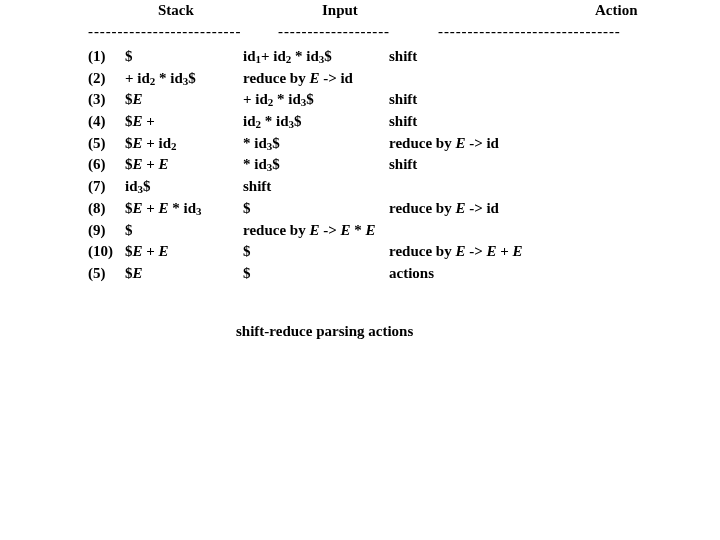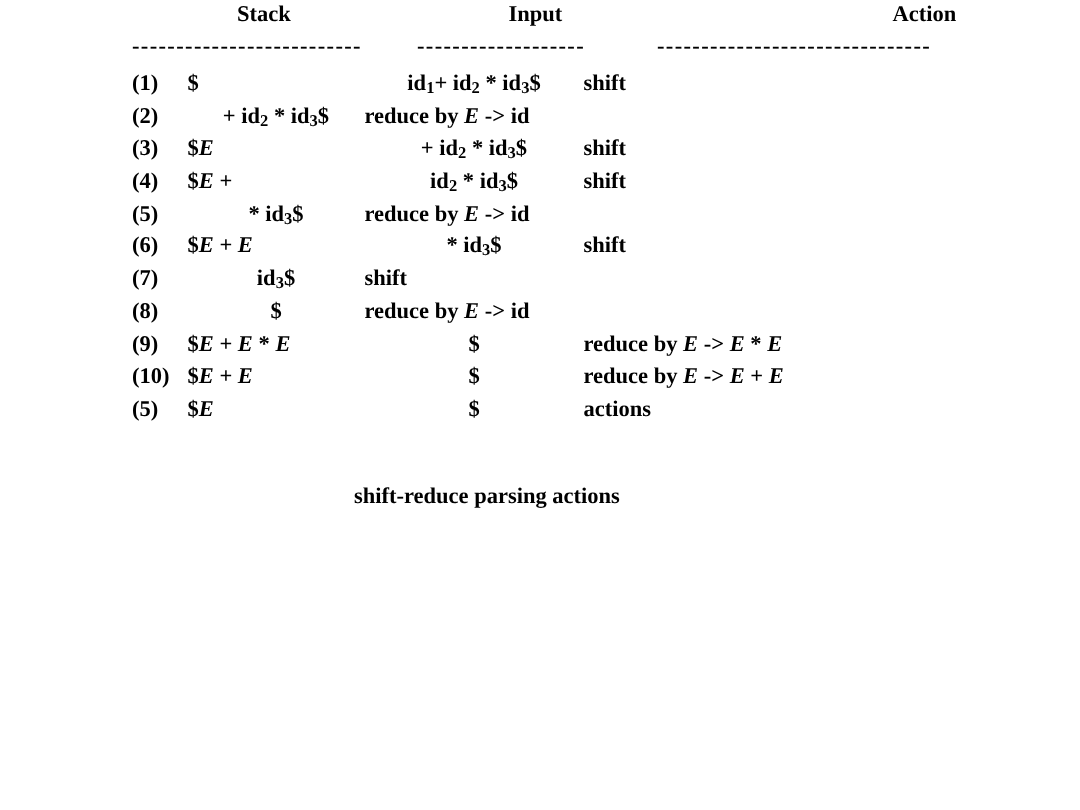--- a/index.html
+++ b/index.html
@@ -9,39 +9,39 @@
     height: 540px;
     background: #ffffff;
     color: #000000;
     font-family: Liberation Serif, serif;
     font-weight: bold;
     font-size: 15px;
     overflow: hidden;
   }
   .hdr { position: absolute; top: 2px; white-space: pre; }
   #h-stack  { left: 158px; }
-  #h-input  { left: 339px; }
+  #h-input  { left: 322px; }
   #h-action { left: 595px; }
   .dash {
     position: absolute; top: 23px;
     white-space: pre;
     letter-spacing: 0.9px;
   }
   #d-stack  { left: 88px; }
   #d-input  { left: 278px; }
   #d-action { left: 438px; }
   .rows { position: absolute; left: 88px; top: 46px; }
   .row {
     display: grid;
     grid-template-columns: 37px 118px 146px 63px 1fr;
     height: 21.7px;
     line-height: 21.7px;
     white-space: pre;
   }
-  .c-input { text-align: center; }
+  .c-input { text-align: left; }
   i.nt { font-style: italic; }
   sub { font-size: 11px; line-height: 0; vertical-align: -2px; }
   .caption { position: absolute; left: 236px; top: 323px; white-space: pre; text-align: center; }
 </style>
 </head>
 <body>
 
 <div class="page">
 
   <span class="hdr" id="h-stack">Stack</span>
@@ -75,46 +75,47 @@
 
   <div class="row">
     <span class="c-num">(4)</span>
     <span class="c-stack">$<i class="nt">E</i> +</span>
     <span class="c-input">id<sub>2</sub> * id<sub>3</sub>$</span>
     <span class="c-action">shift</span>
   </div>
 
   <div class="row">
     <span class="c-num">(5)</span>
+    <span class="c-stack">$<i class="nt">E</i> + id<sub>2</sub></span>
     <span class="c-input">* id<sub>3</sub>$</span>
     <span class="c-action">reduce by <i class="nt">E</i> -&gt; id</span>
   </div>
 
   <div class="row">
     <span class="c-num">(6)</span>
     <span class="c-stack">$<i class="nt">E</i> + <i class="nt">E</i></span>
     <span class="c-input">* id<sub>3</sub>$</span>
     <span class="c-action">shift</span>
   </div>
 
   <div class="row">
     <span class="c-num">(7)</span>
     <span class="c-input">id<sub>3</sub>$</span>
     <span class="c-action">shift</span>
   </div>
 
   <div class="row">
     <span class="c-num">(8)</span>
+    <span class="c-stack">$<i class="nt">E</i> + <i class="nt">E</i> * id<sub>3</sub></span>
     <span class="c-input">$</span>
     <span class="c-action">reduce by <i class="nt">E</i> -&gt; id</span>
   </div>
 
   <div class="row">
     <span class="c-num">(9)</span>
-    <span class="c-stack">$<i class="nt">E</i> + <i class="nt">E</i> * <i class="nt">E</i></span>
     <span class="c-input">$</span>
     <span class="c-action">reduce by <i class="nt">E</i> -&gt; <i class="nt">E</i> * <i class="nt">E</i></span>
   </div>
 
   <div class="row">
     <span class="c-num">(10)</span>
     <span class="c-stack">$<i class="nt">E</i> + <i class="nt">E</i></span>
     <span class="c-input">$</span>
     <span class="c-action">reduce by <i class="nt">E</i> -&gt; <i class="nt">E</i> + <i class="nt">E</i></span>
   </div>

